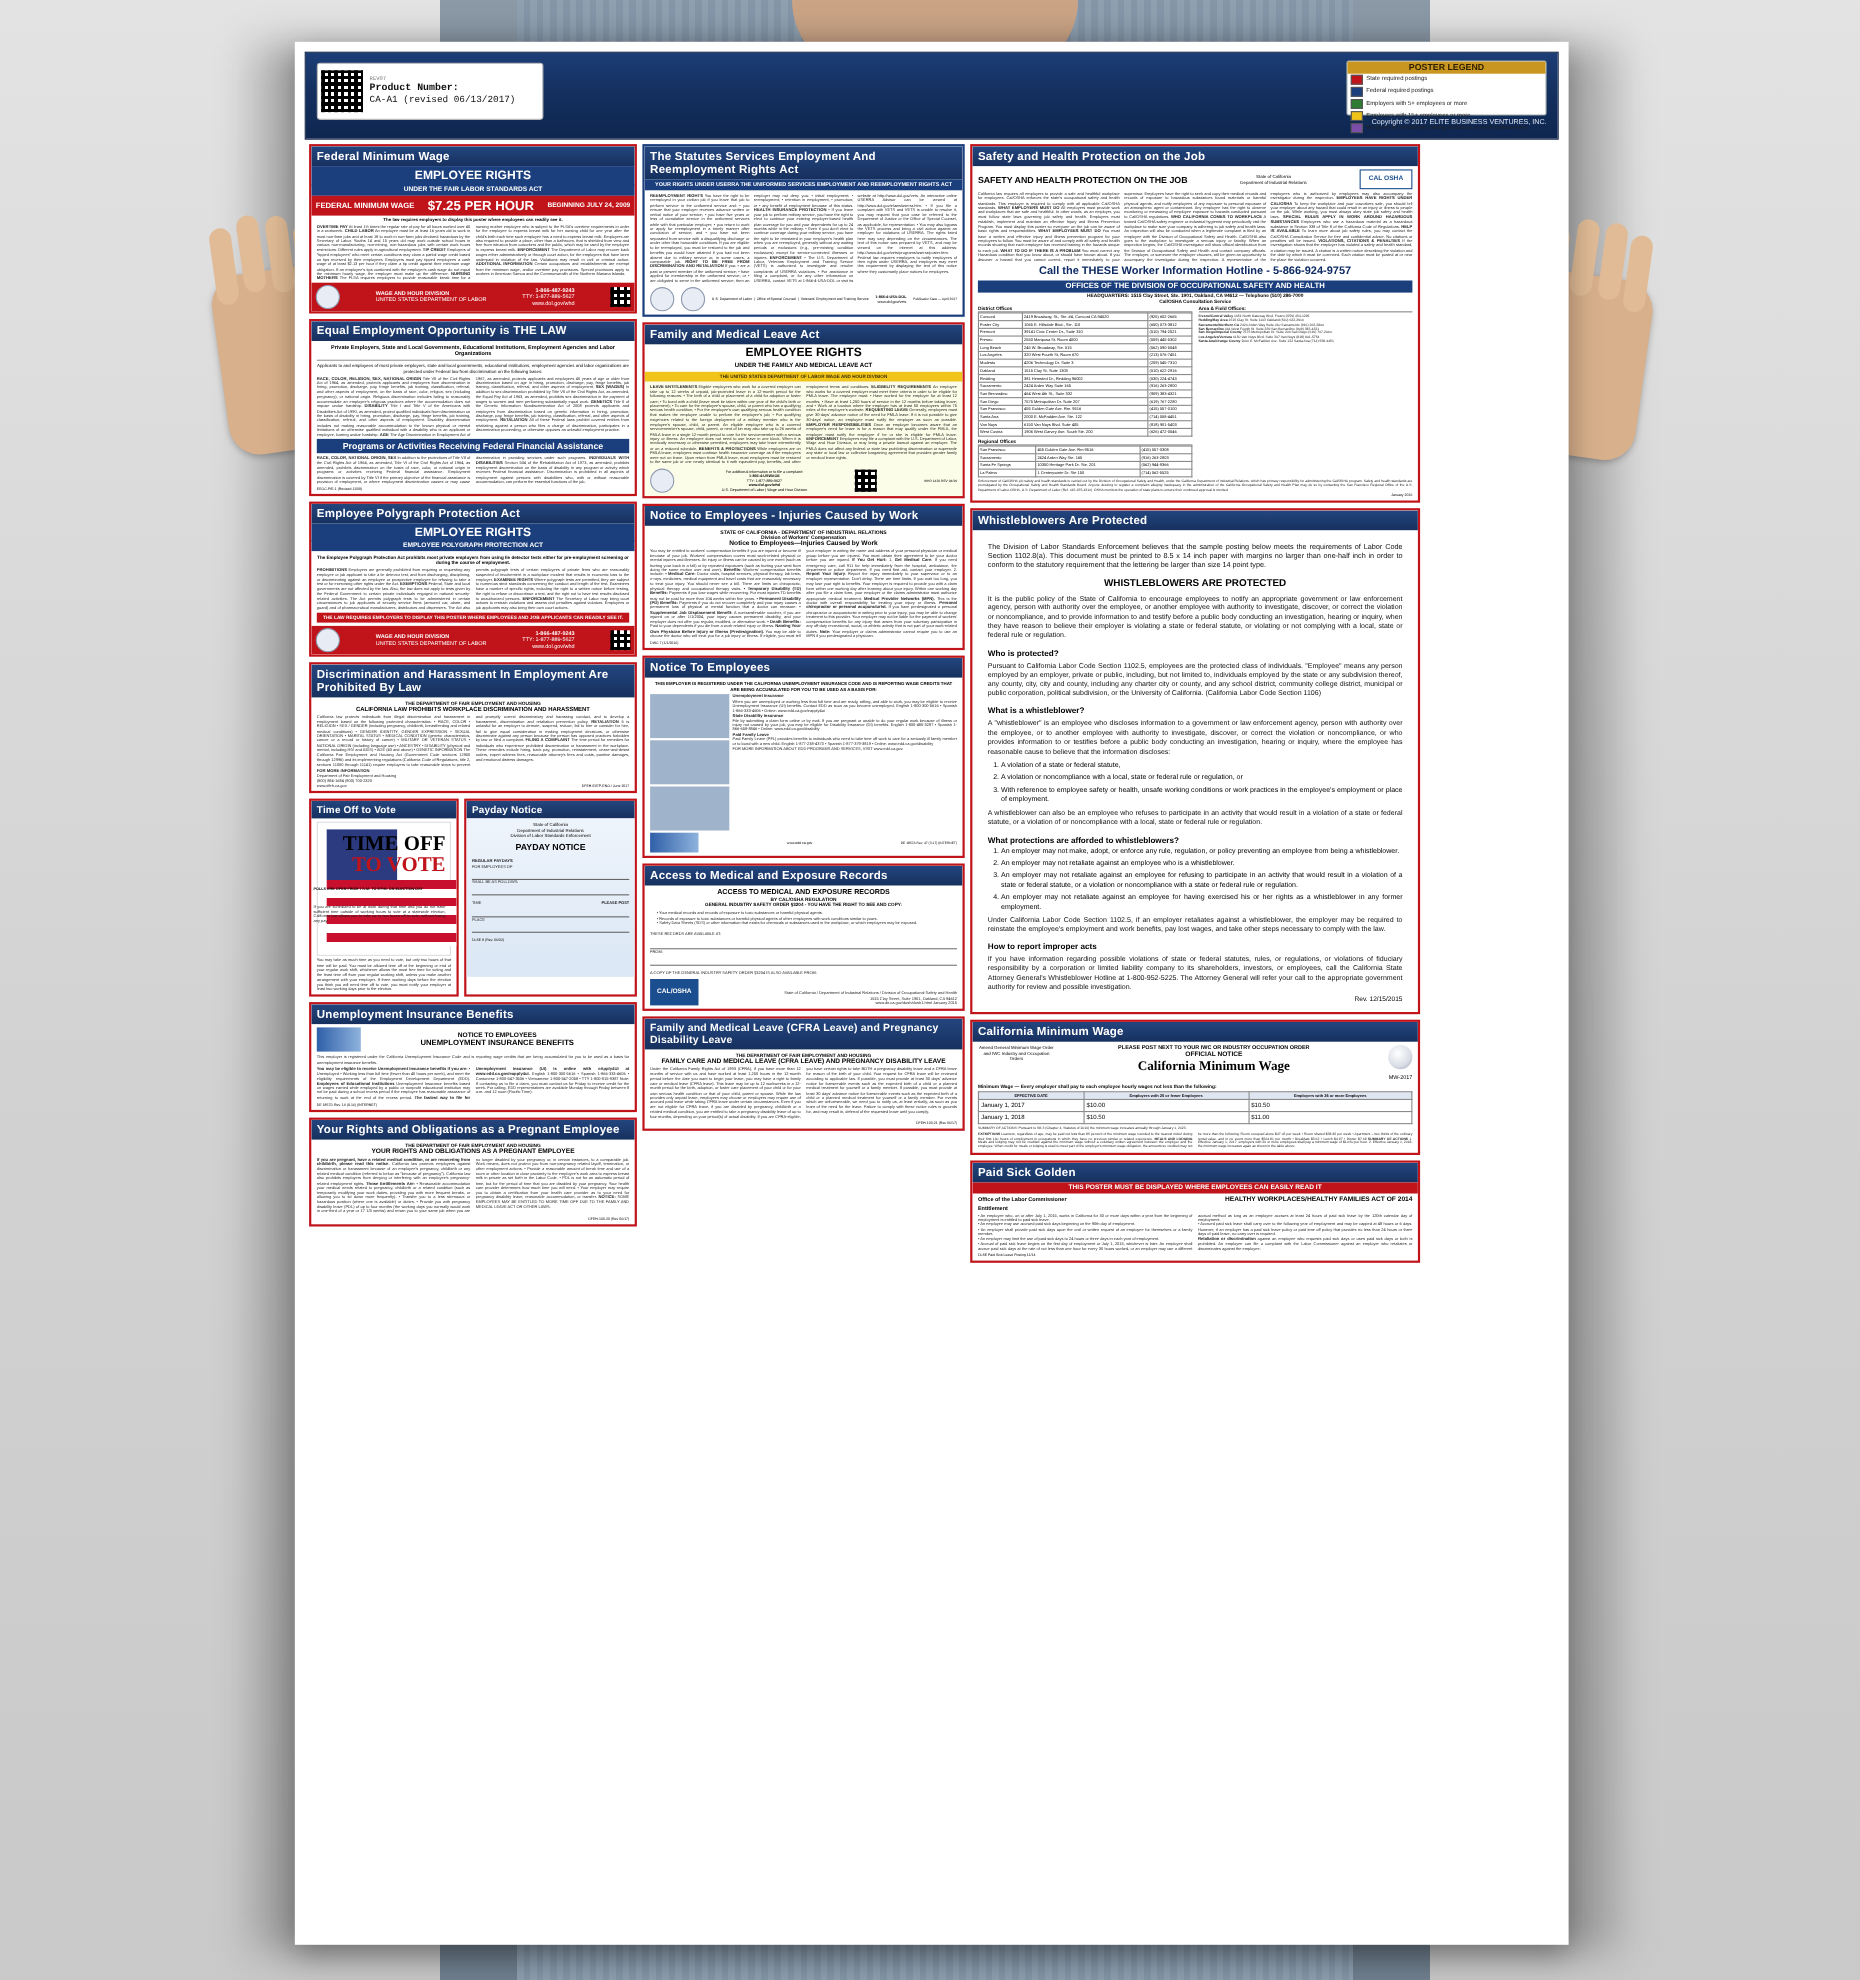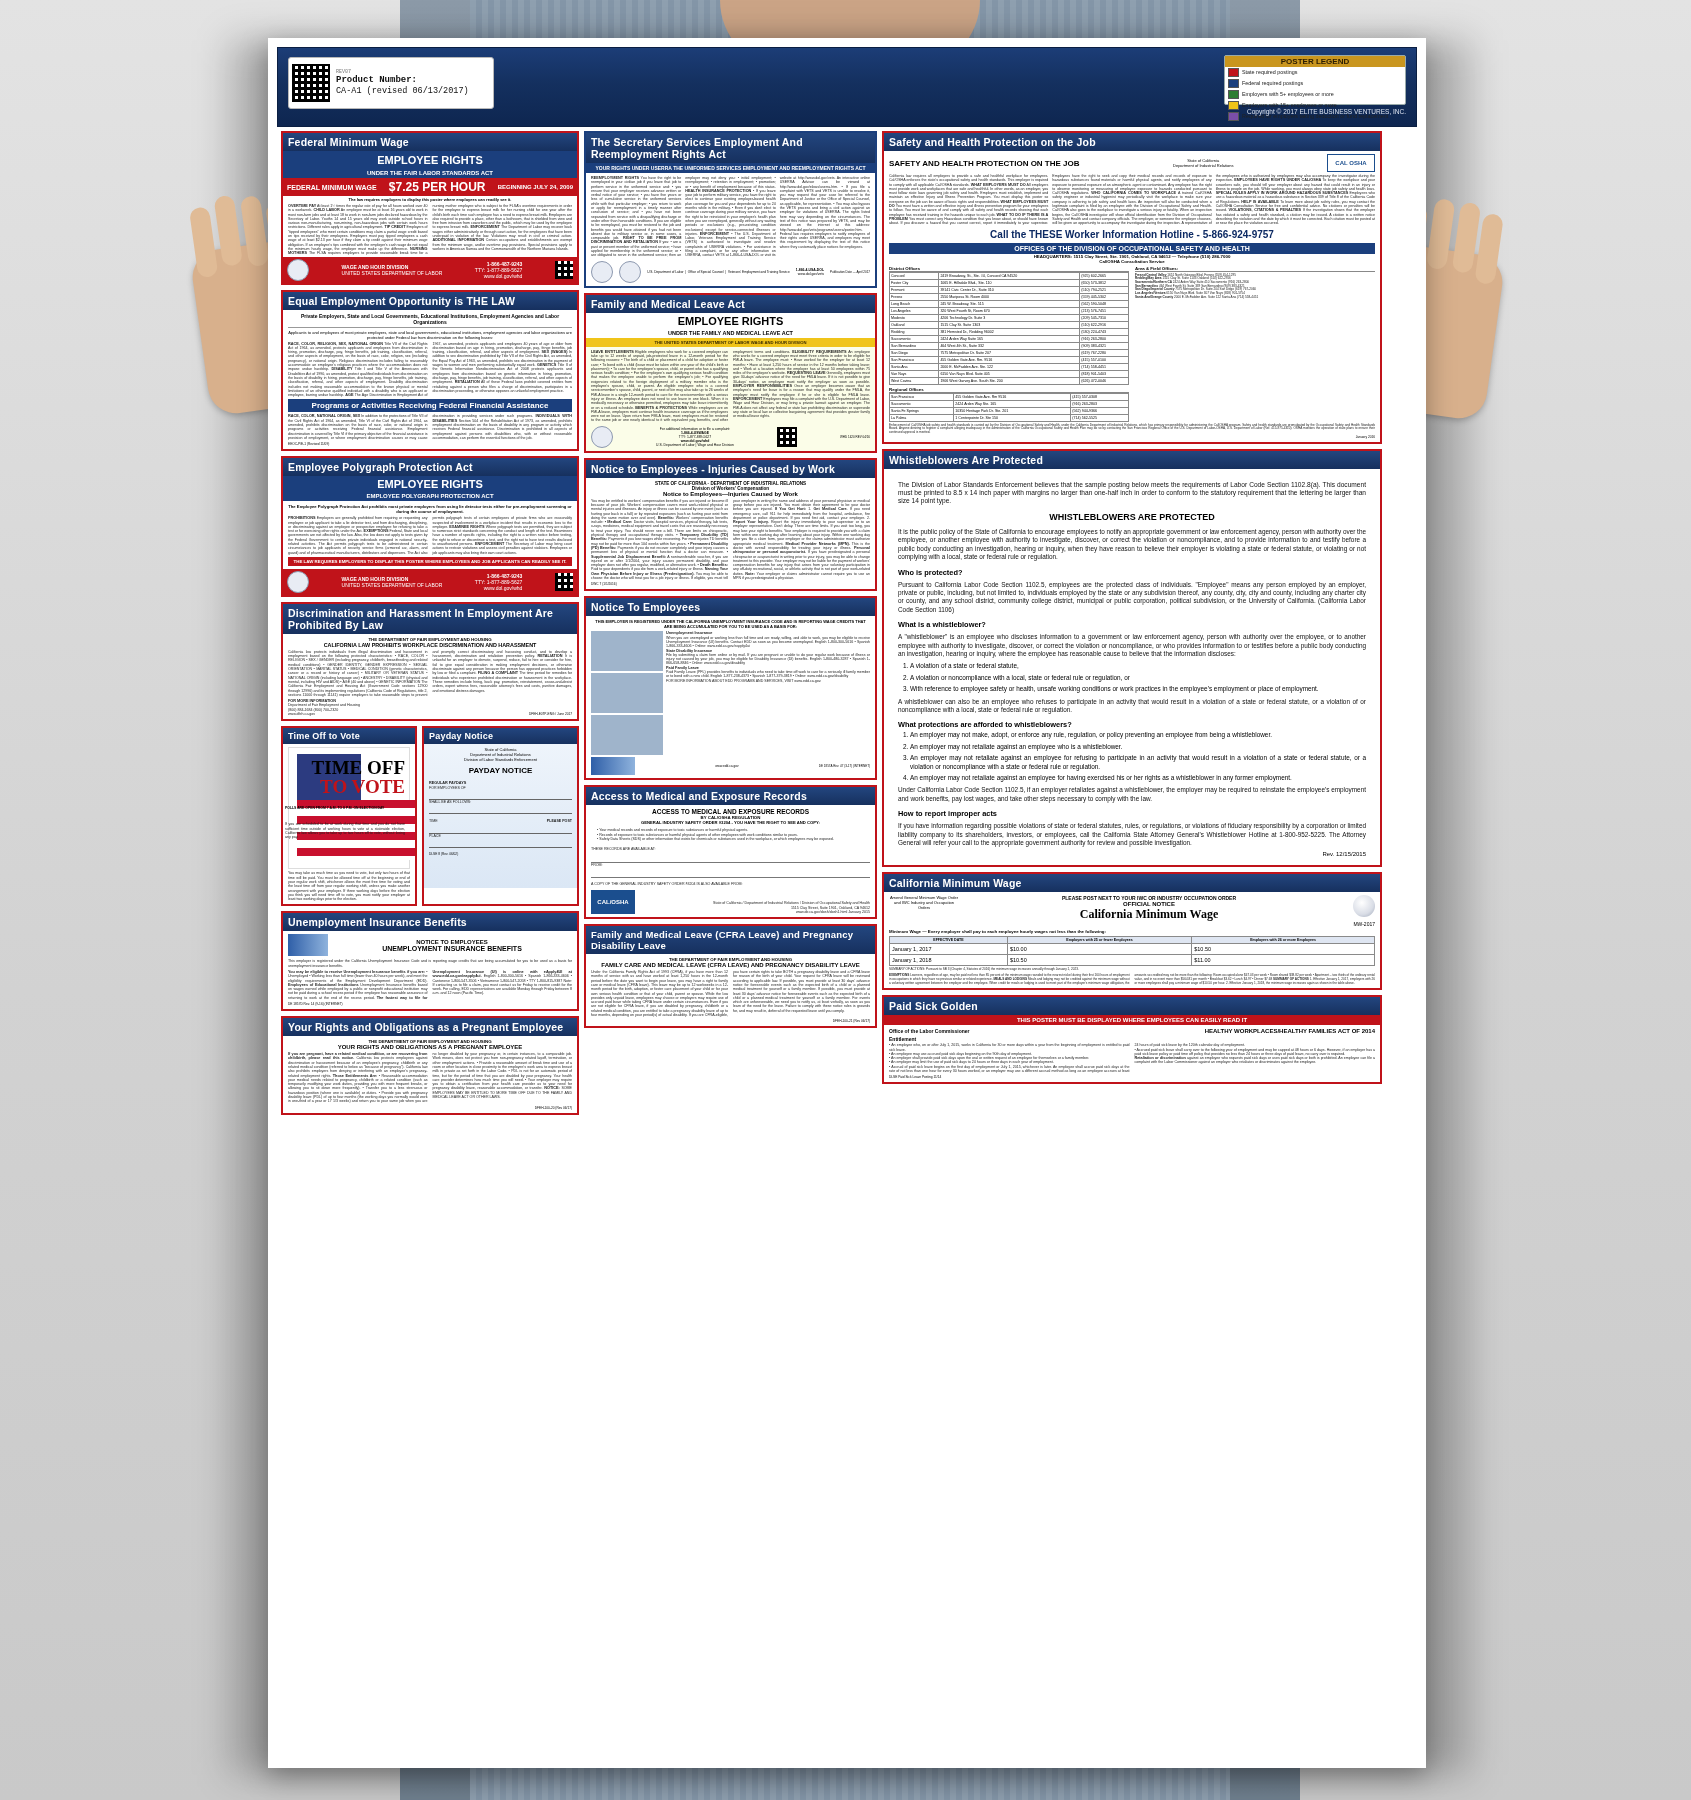--- a/index.html
+++ b/index.html
@@ -335,21 +335,21 @@
               <b>NOTICE:</b> SOME EMPLOYEES MAY BE ENTITLED TO MORE TIME OFF DUE TO THE FAMILY AND MEDICAL LEAVE ACT OR OTHER LAWS.
             </div>
             <div style="font-size:3.2px;margin-top:2px;text-align:right">DFEH-100-20 (Rev 06/17)</div>
           </div>
         </div>
       </div>
 
       <div class="col c2">
 
         <div class="card blue">
-          <div class="ch">The Secretary Services Employment And Reemployment Rights Act</div>
+          <div class="ch">The Statutes Services Employment And Reemployment Rights Act</div>
           <div class="sub blue" style="font-size:5px">YOUR RIGHTS UNDER USERRA THE UNIFORMED SERVICES EMPLOYMENT AND REEMPLOYMENT RIGHTS ACT</div>
           <div class="pad">
             <div class="tiny three">
               <b>REEMPLOYMENT RIGHTS</b> You have the right to be reemployed in your civilian job if you leave that job to perform service in the uniformed service and: • you ensure that your employer receives advance written or verbal notice of your service; • you have five years or less of cumulative service in the uniformed services while with that particular employer; • you return to work or apply for reemployment in a timely manner after conclusion of service; and • you have not been separated from service with a disqualifying discharge or under other than honorable conditions.
               If you are eligible to be reemployed, you must be restored to the job and benefits you would have attained if you had not been absent due to military service or, in some cases, a comparable job.
               <b>RIGHT TO BE FREE FROM DISCRIMINATION AND RETALIATION</b> If you: • are a past or present member of the uniformed service; • have applied for membership in the uniformed service; or • are obligated to serve in the uniformed service; then an employer may not deny you: • initial employment; • reemployment; • retention in employment; • promotion; or • any benefit of employment because of this status.
               <b>HEALTH INSURANCE PROTECTION</b> • If you leave your job to perform military service, you have the right to elect to continue your existing employer-based health plan coverage for you and your dependents for up to 24 months while in the military. • Even if you don't elect to continue coverage during your military service, you have the right to be reinstated in your employer's health plan when you are reemployed, generally without any waiting periods or exclusions (e.g., pre-existing condition exclusions) except for service-connected illnesses or injuries.
               <b>ENFORCEMENT</b> • The U.S. Department of Labor, Veterans Employment and Training Service (VETS) is authorized to investigate and resolve complaints of USERRA violations. • For assistance in filing a complaint, or for any other information on USERRA, contact VETS at 1-866-4-USA-DOL or visit its website at http://www.dol.gov/vets. An interactive online USERRA Advisor can be viewed at http://www.dol.gov/elaws/userra.htm. • If you file a complaint with VETS and VETS is unable to resolve it, you may request that your case be referred to the Department of Justice or the Office of Special Counsel, as applicable, for representation. • You may also bypass the VETS process and bring a civil action against an employer for violations of USERRA.
               The rights listed here may vary depending on the circumstances. The text of this notice was prepared by VETS, and may be viewed on the internet at this address: http://www.dol.gov/vets/programs/userra/poster.htm. Federal law requires employers to notify employees of their rights under USERRA, and employers may meet this requirement by displaying the text of this notice where they customarily place notices for employees.
             </div>
@@ -499,21 +499,21 @@
               While the law provides only unpaid leave, employees may choose or employers may require use of accrued paid leave while taking CFRA leave under certain circumstances.
               Even if you are not eligible for CFRA leave, if you are disabled by pregnancy, childbirth or a related medical condition, you are entitled to take a pregnancy disability leave of up to four months, depending on your period(s) of actual disability. If you are CFRA-eligible, you have certain rights to take BOTH a pregnancy disability leave and a CFRA leave for reason of the birth of your child.
               Your request for CFRA leave will be reviewed according to applicable law. If possible, you must provide at least 30 days' advance notice for foreseeable events such as the expected birth of a child or a planned medical treatment for yourself or a family member.
               If possible, you must provide at least 30 days' advance notice for foreseeable events such as the expected birth of a child or a planned medical treatment for yourself or a family member. For events which are unforeseeable, we need you to notify us, at least verbally, as soon as you learn of the need for the leave. Failure to comply with these notice rules is grounds for, and may result in, deferral of the requested leave until you comply.
             </div>
             <div style="font-size:3.2px;margin-top:2px;text-align:right">DFEH-100-21 (Rev 06/17)</div>
           </div>
         </div>
       </div>
 
-      <div class="col" style="width:500px">
+      <div class="col" style="width:409px">
 
         <div class="card">
           <div class="ch">Safety and Health Protection on the Job</div>
           <div class="pad">
             <div style="display:flex;justify-content:space-between;align-items:center;">
               <div style="font-size:8px;font-weight:bold">SAFETY AND HEALTH PROTECTION ON THE JOB</div>
               <div style="font-size:4px;text-align:center">
                 <span>State of California</span><br>
                 <span>Department of Industrial Relations</span>
               </div>

